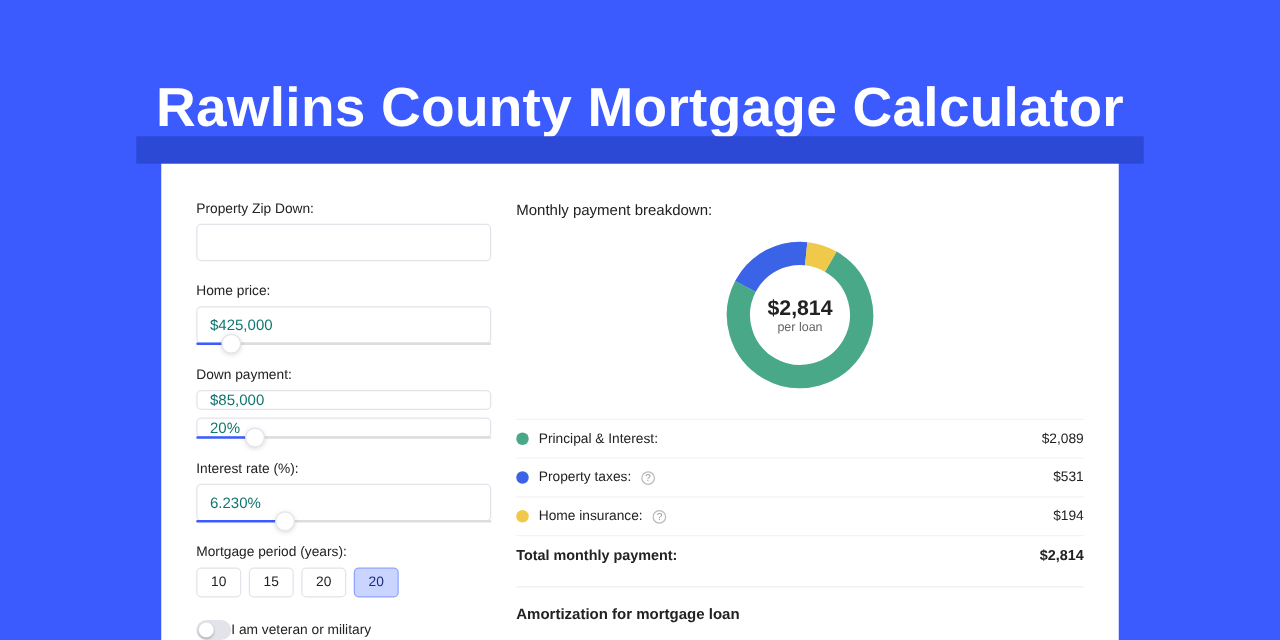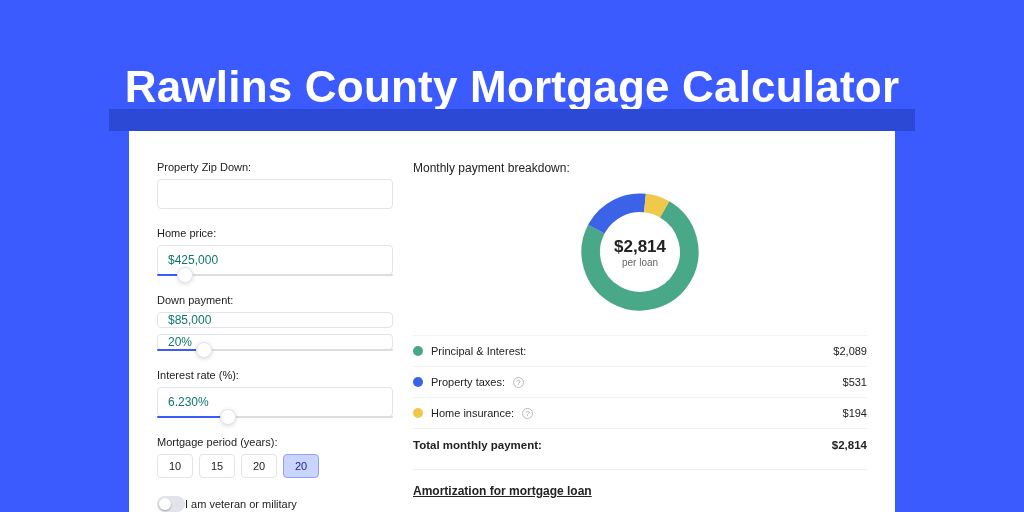--- a/index.html
+++ b/index.html
@@ -77,21 +77,21 @@
   .legend-row:first-of-type { border-top: none; }
   .legend-left { display:flex; align-items:center; gap:8px; }
   .swatch { width: 10px; height: 10px; border-radius: 50%; flex:none; }
   .help { width:11px; height:11px; border:1px solid #bbb; border-radius:50%;
           font-size:8px; color:#999; display:flex; align-items:center; justify-content:center; }
   .total-row {
     display:flex; align-items:center; justify-content:space-between;
     padding: 10px 0 12px 0; font-size: 11.5px; font-weight:700; border-top: 1px solid #f2f3f6;
   }
   .amort-box { border-top: 1px solid #eceef3; padding-top: 14px; margin-top: 6px; }
-  .amort-title { font-size: 12px; font-weight:700; margin-bottom: 18px; text-decoration: underline; }
+  .amort-title { font-size: 12px; font-weight:700; margin-bottom: 18px; }
   .amort-text { font-size: 10.5px; color: #444; line-height: 1.4; }
 </style>
 </head>
 <body>
 
 <h1 class="page-title">Rawlins County Mortgage Calculator</h1>
 <div class="card-shadow"></div>
 
 <div class="card">
 

